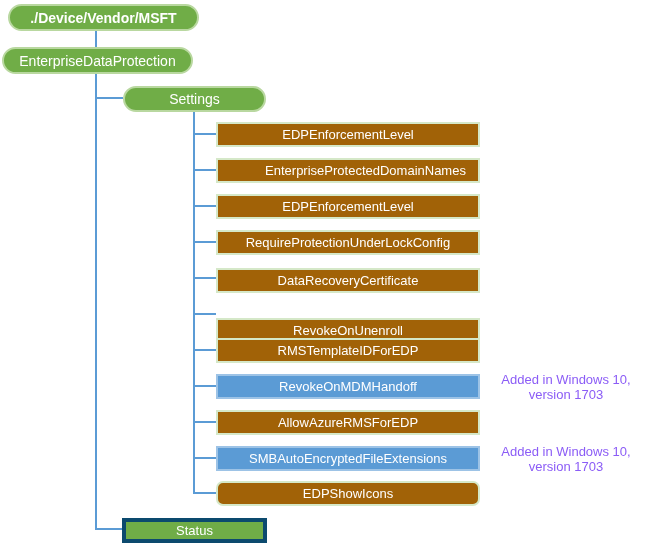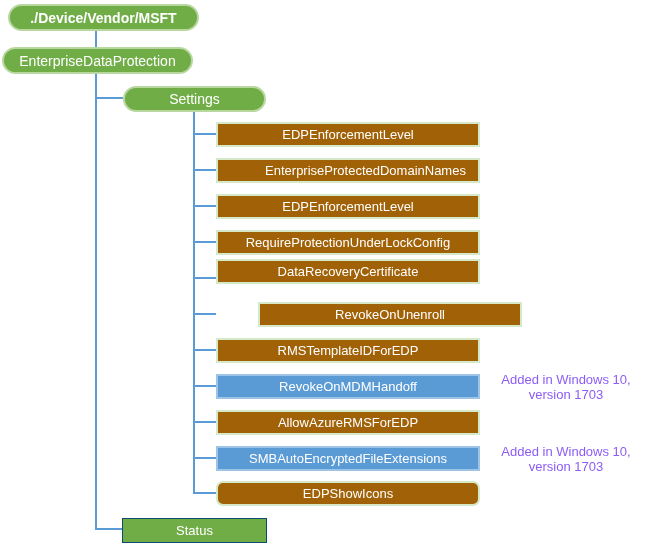--- a/index.html
+++ b/index.html
@@ -56,28 +56,28 @@
     z-index: 1;
   }
   
   .n-root        { left: 8px;   top: 4px;   width: 191px; height: 27px; font-weight: bold; }
   .n-edp         { left: 2px;   top: 47px;  width: 191px; height: 27px; }
   .n-settings    { left: 123px; top: 86px;  width: 143px; height: 26px; }
   .n-c0  { top: 122px; }
   .n-c1  { top: 158px; padding-left: 35px; }
   .n-c2  { top: 194px; }
   .n-c3  { top: 230px; }
-  .n-c4  { top: 259px; }
-  .n-c5  { top: 302px; margin-left: 42px; }
+  .n-c4  { top: 268px; }
+  .n-c5  { top: 318px; }
   .n-c6  { top: 338px; }
   .n-c7  { top: 374px; }
   .n-c8  { top: 410px; }
   .n-c9  { top: 446px; }
   .n-c10 { top: 481px; border-radius: 7px; }
-  .n-status { left: 122px; top: 518px; width: 145px; height: 25px; border-radius: 0; border: 1px solid #0c4a6e; background: #70AD47; font-size: 13px; }
+  .n-status { left: 122px; top: 518px; width: 145px; height: 25px; border-radius: 0; border: 4px solid #0c4a6e; background: #70AD47; font-size: 13px; }
   .ann-0 { top: 372px; }
   .ann-1 { top: 444px; }
 </style>
 </head>
 <body>
 
 <div class="canvas">
 
   <svg class="connectors" viewBox="0 0 649 547" shape-rendering="crispEdges">
     <g stroke="#5B9BD5" stroke-width="2" fill="none">

